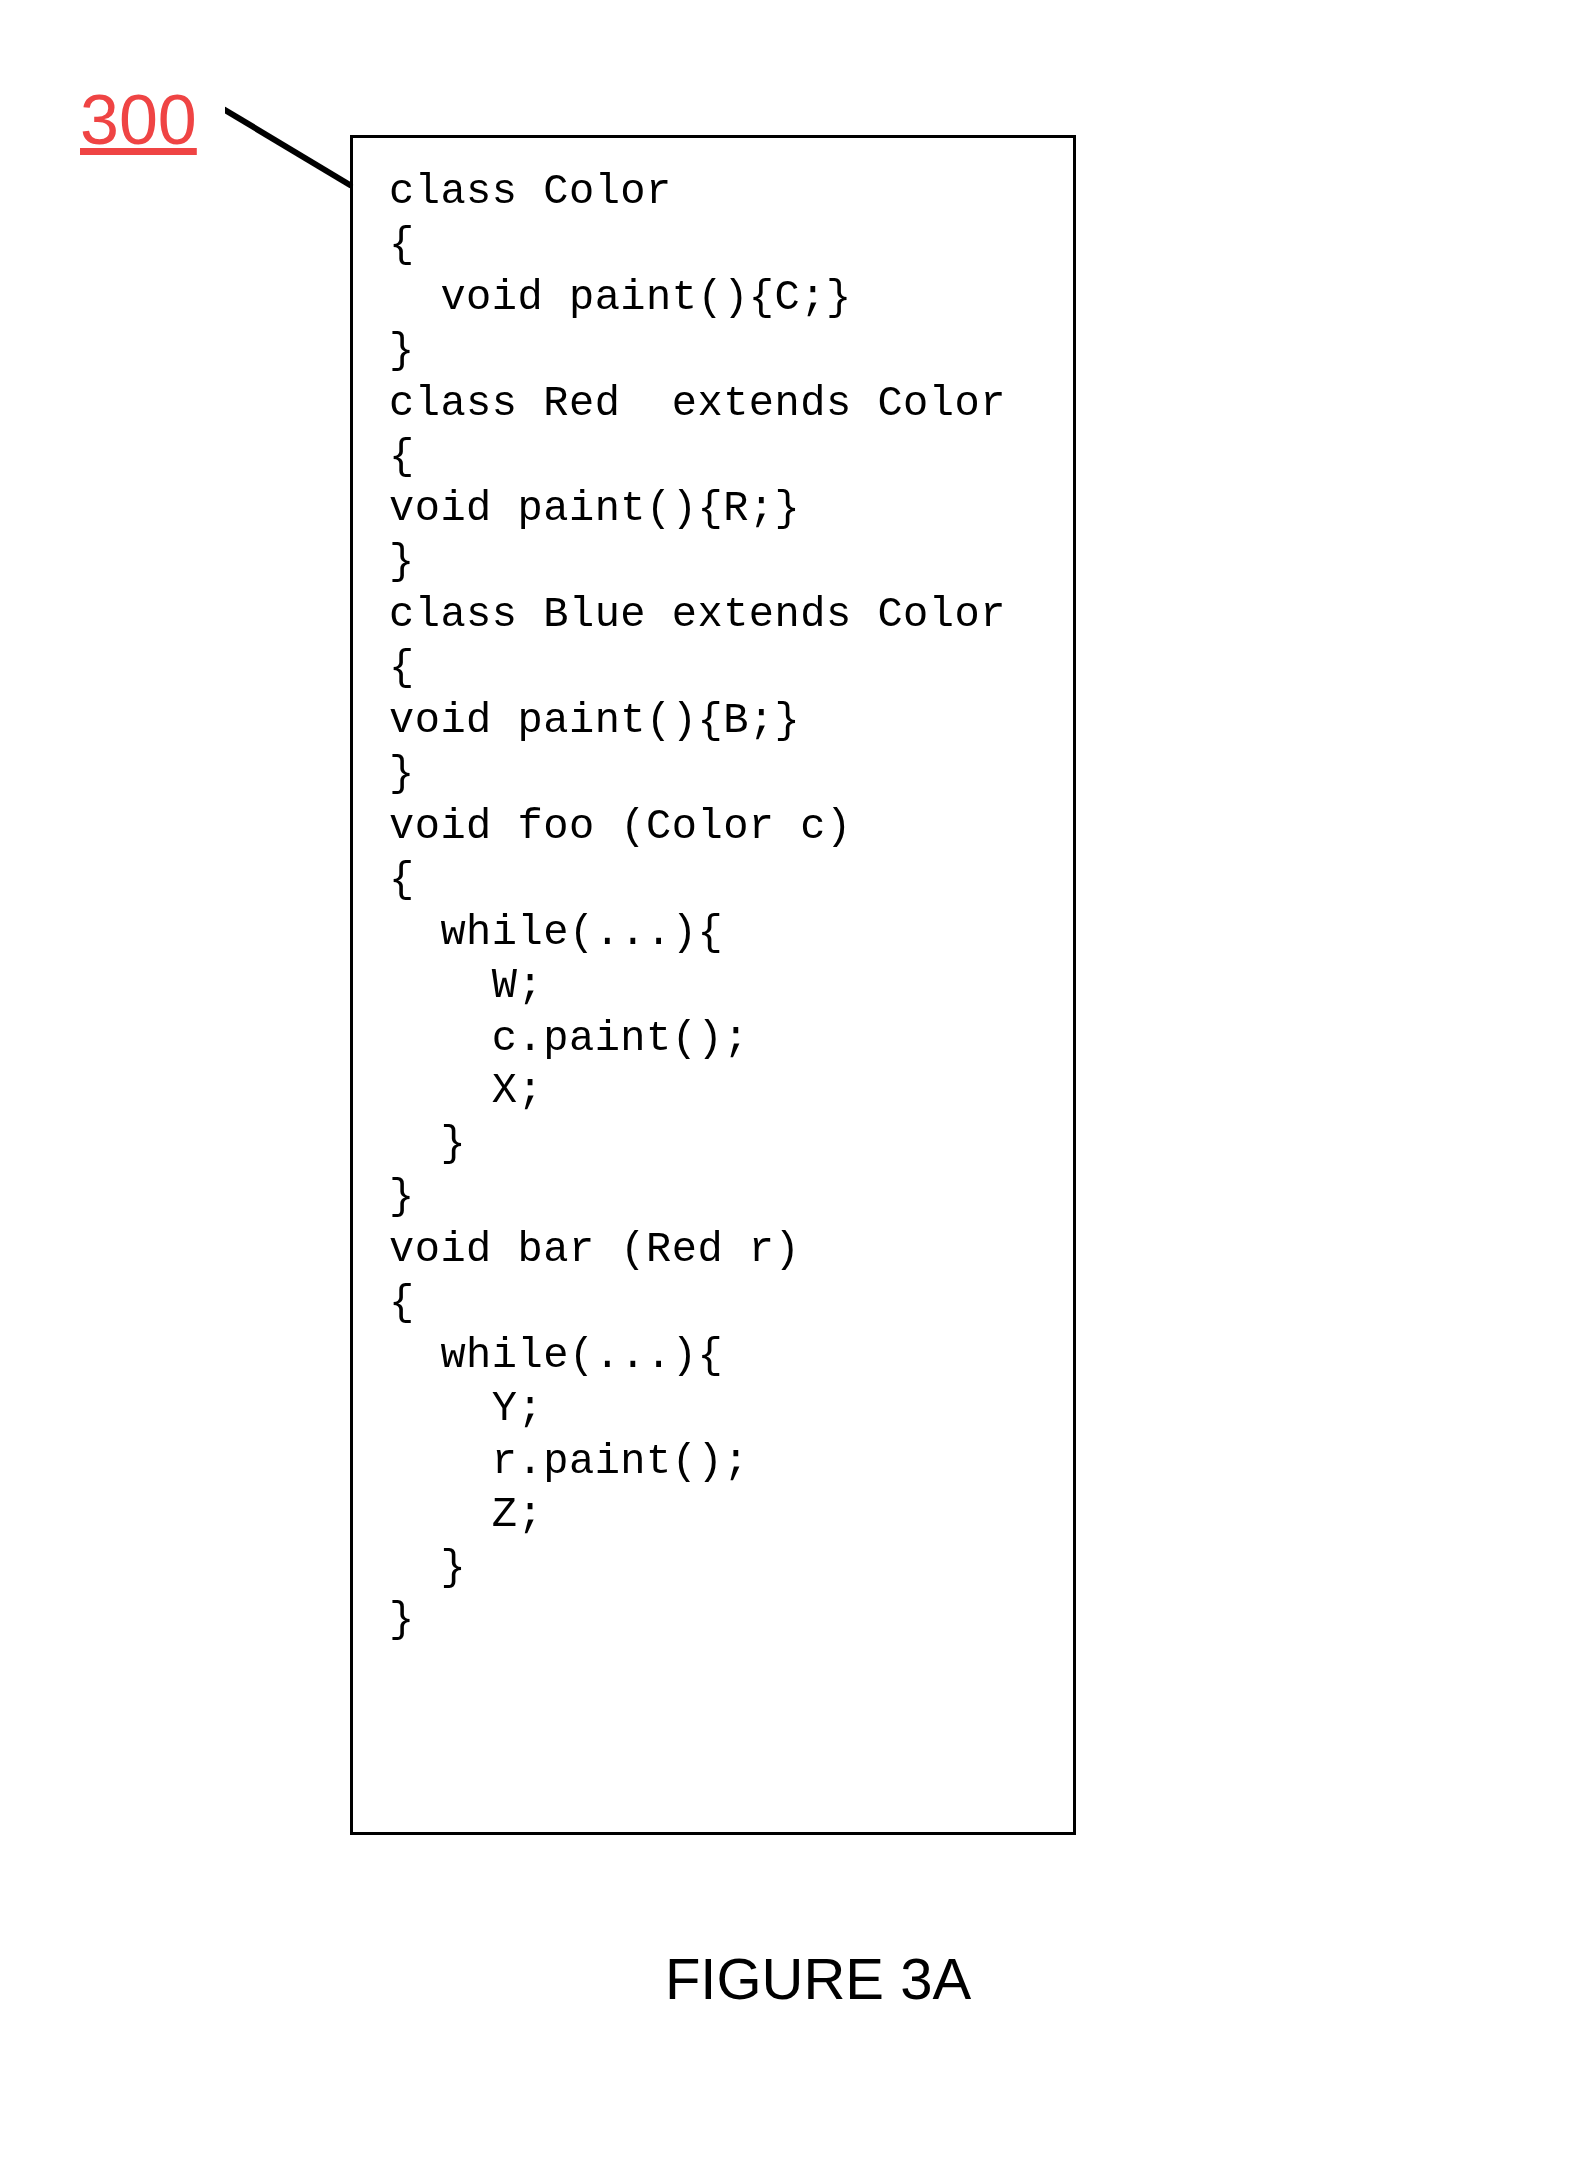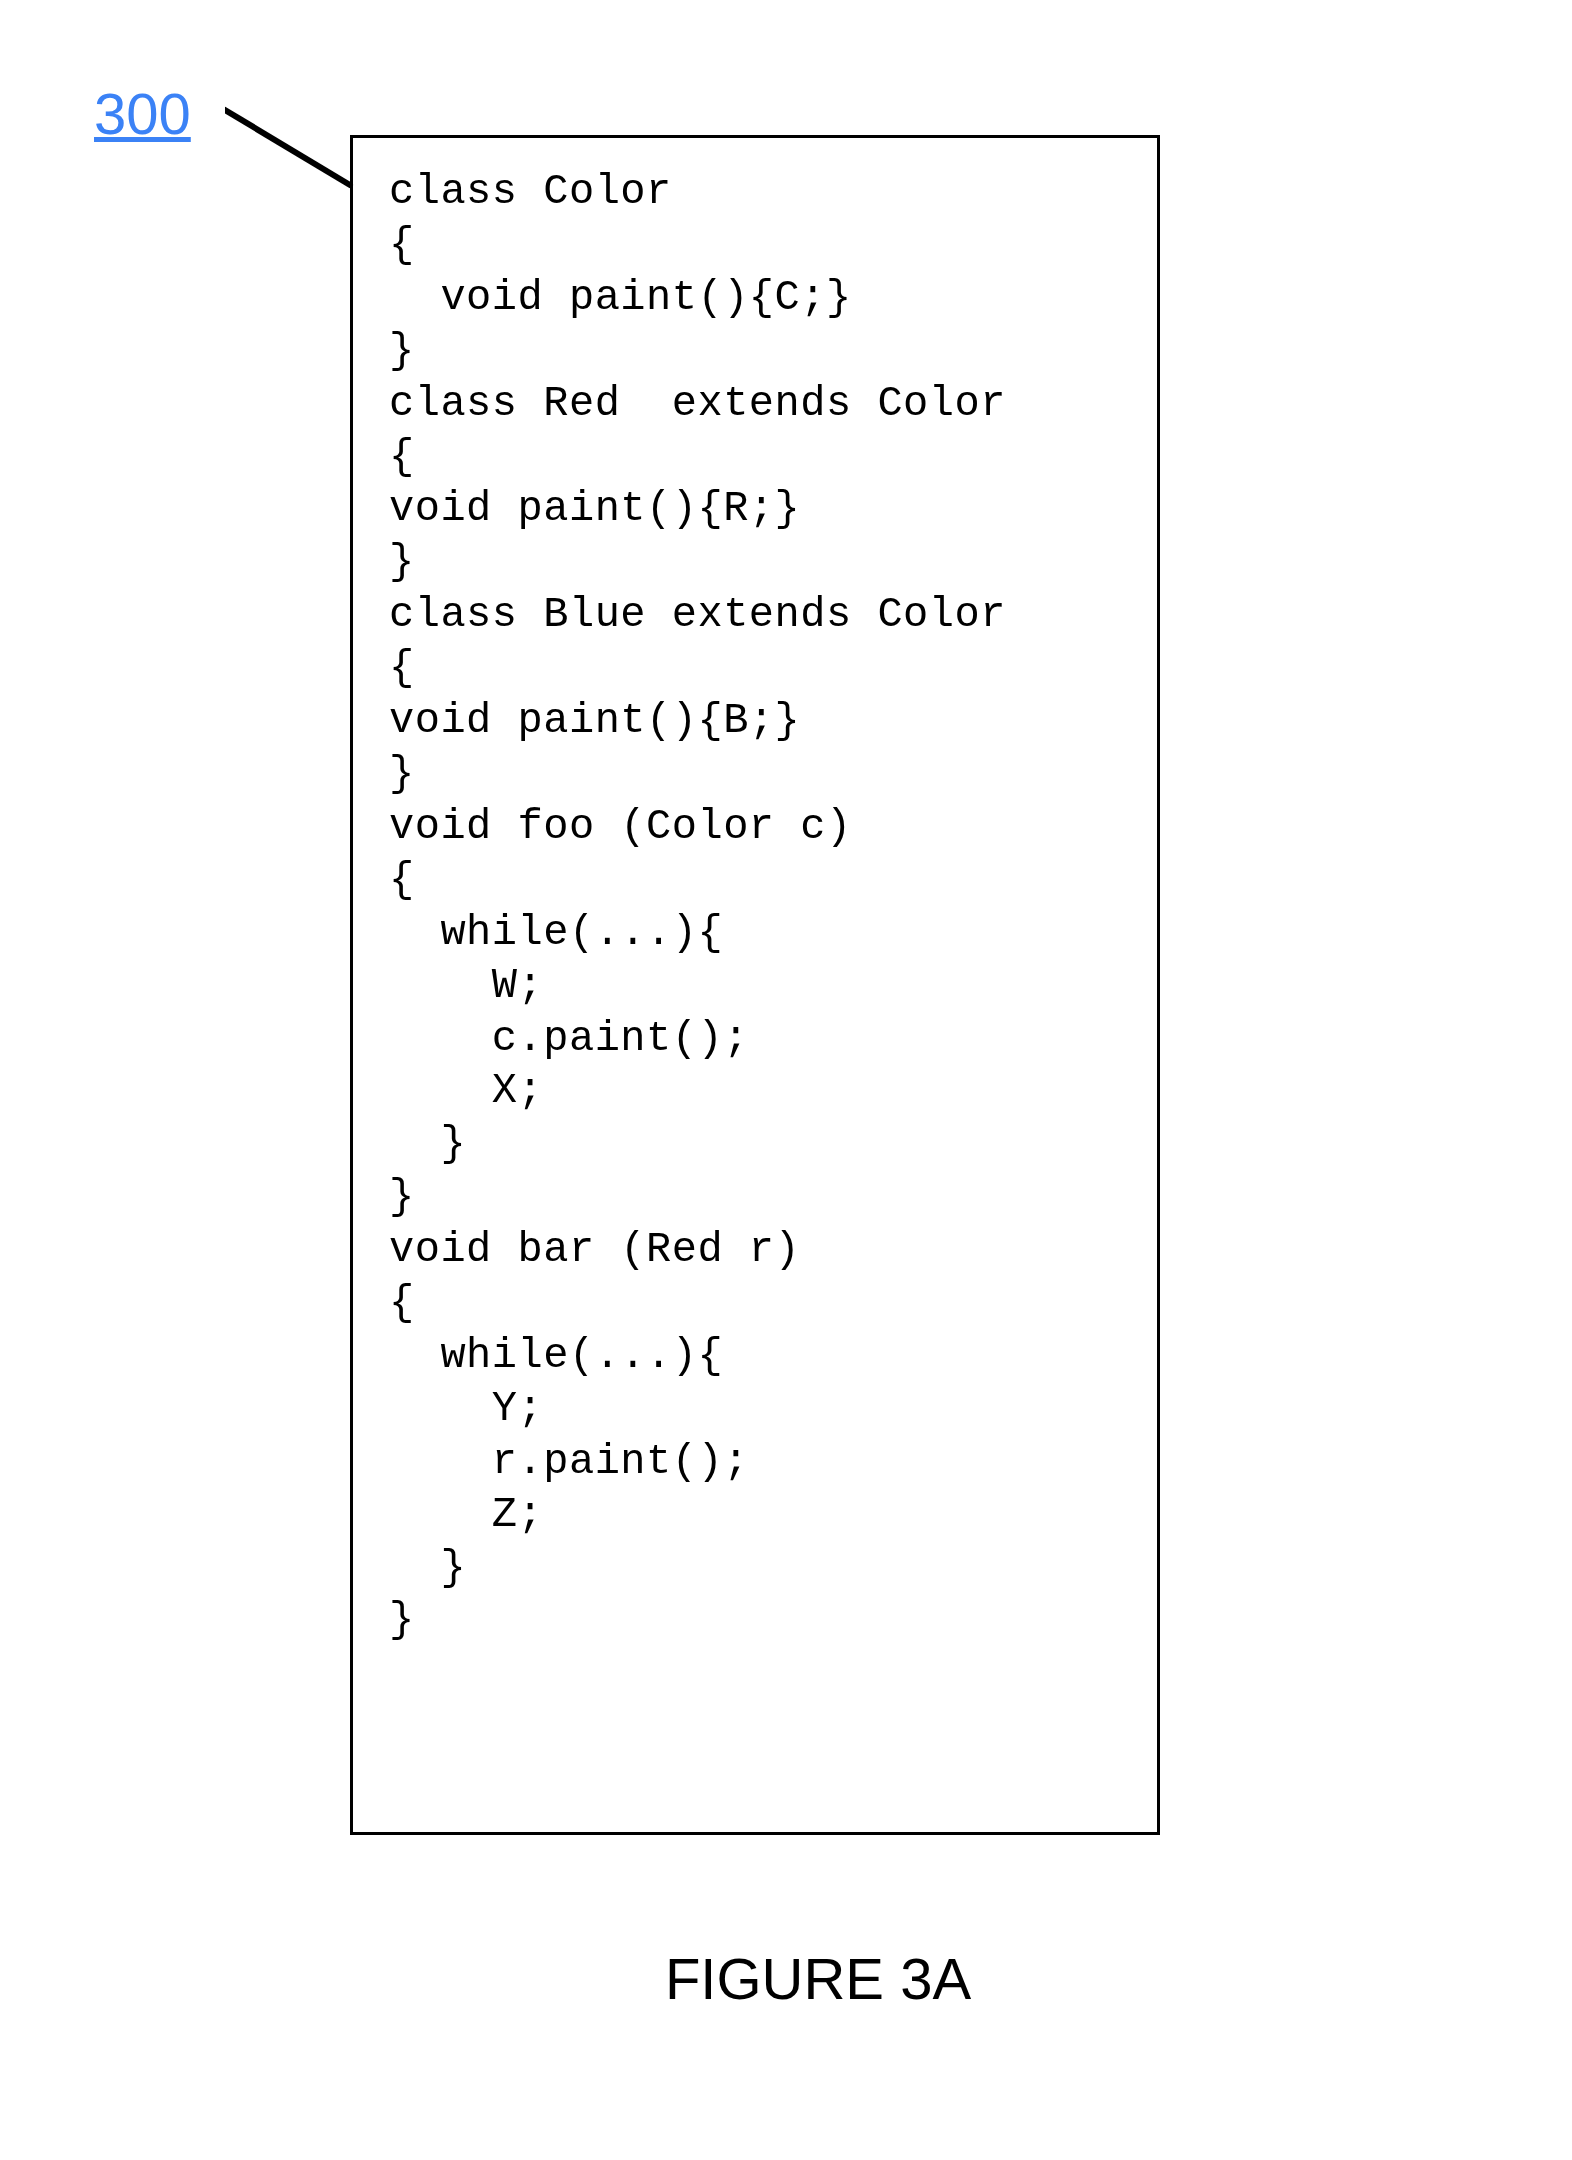--- a/index.html
+++ b/index.html
@@ -7,39 +7,39 @@
       padding: 0;
       background: #ffffff;
       width: 1572px;
       height: 2160px;
       position: relative;
       font-family: "Courier New", Courier, monospace;
     }
     .figure-label {
       position: absolute;
       top: 80px;
-      left: 94px;
+      left: 80px;
       font-family: Arial, Helvetica, sans-serif;
-      font-size: 58px;
+      font-size: 70px;
       text-decoration: underline;
-      color: #3b82f6;
+      color: #ef4444;
     }
     .leader-line {
       position: absolute;
       top: 100px;
       left: 225px;
       width: 140px;
       height: 100px;
       pointer-events: none;
     }
     .code-box {
       position: absolute;
       top: 135px;
       left: 350px;
-      width: 810px;
+      width: 726px;
       height: 1700px;
       border: 3px solid #000;
       box-sizing: border-box;
       padding: 28px 36px;
     }
     .code-text {
       white-space: pre;
       font-family: "Courier New", Courier, monospace;
       font-size: 42px;
       line-height: 1.26;

